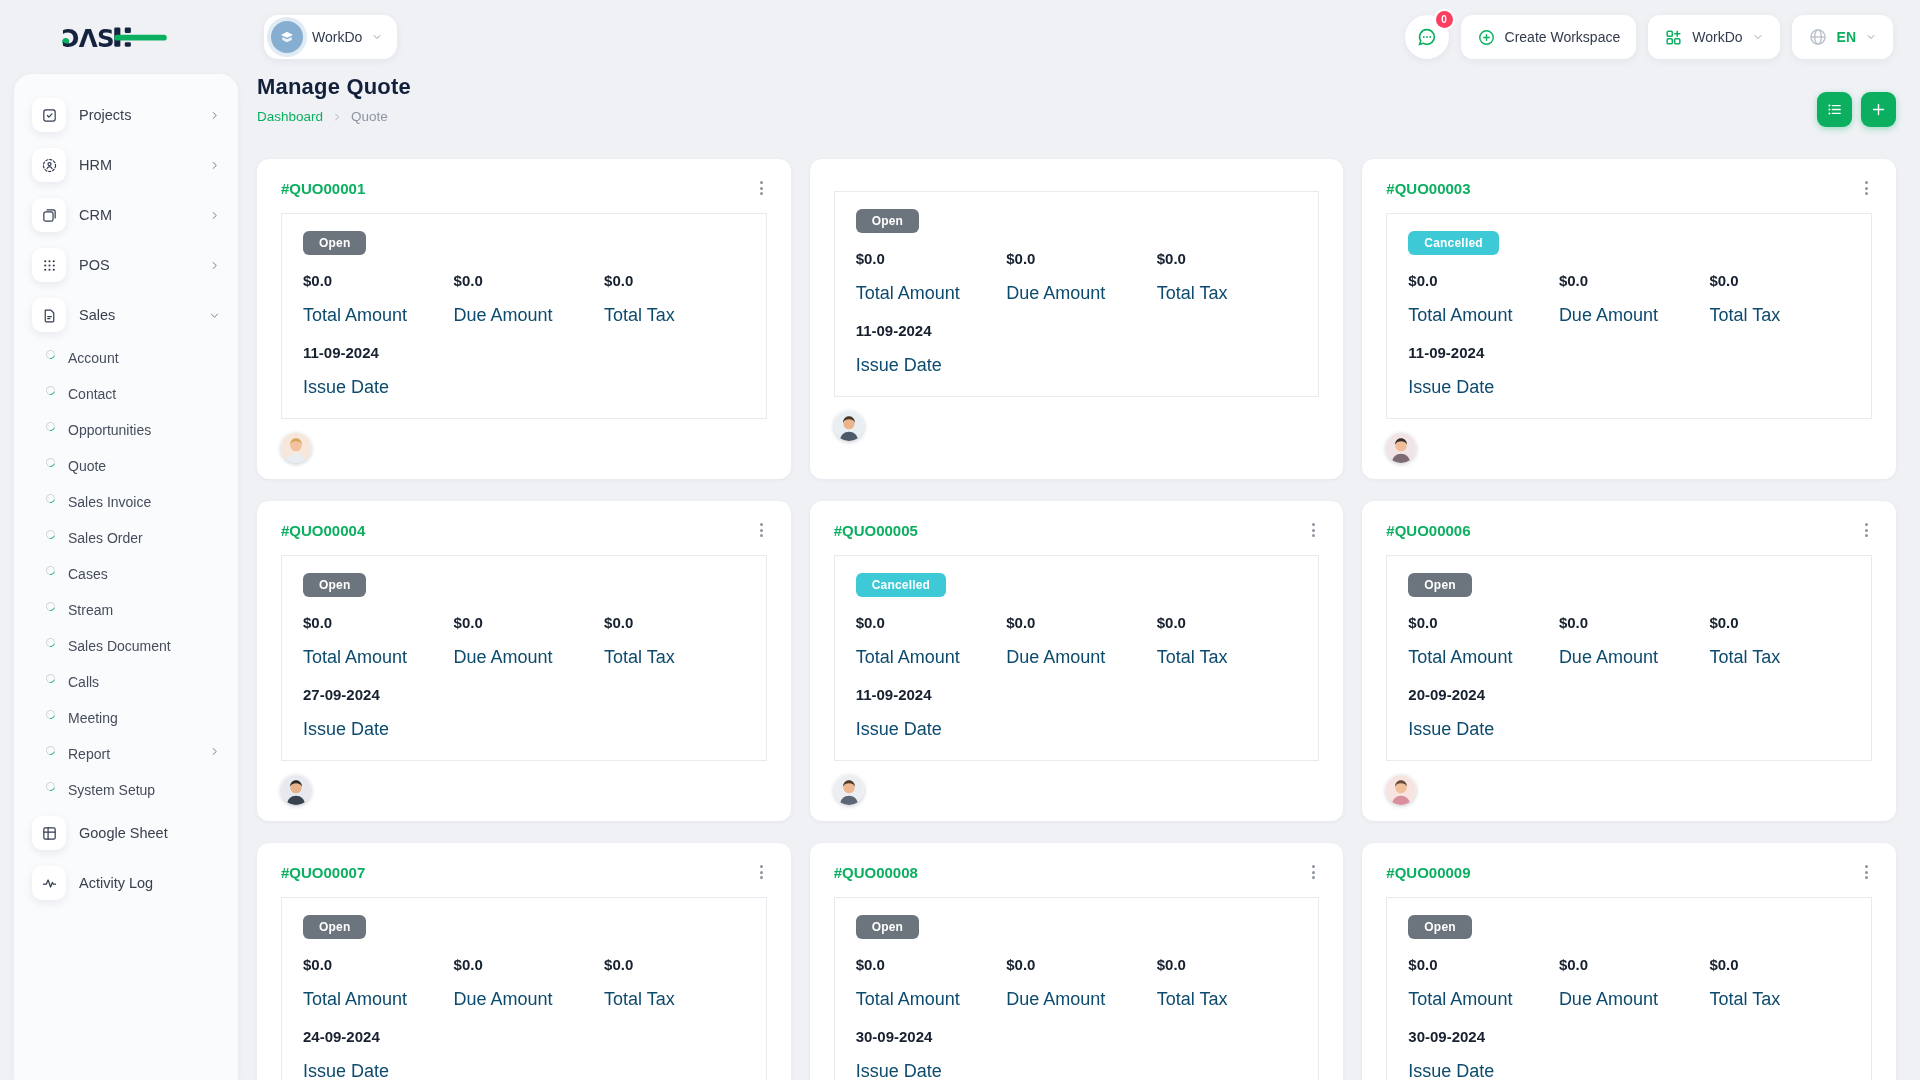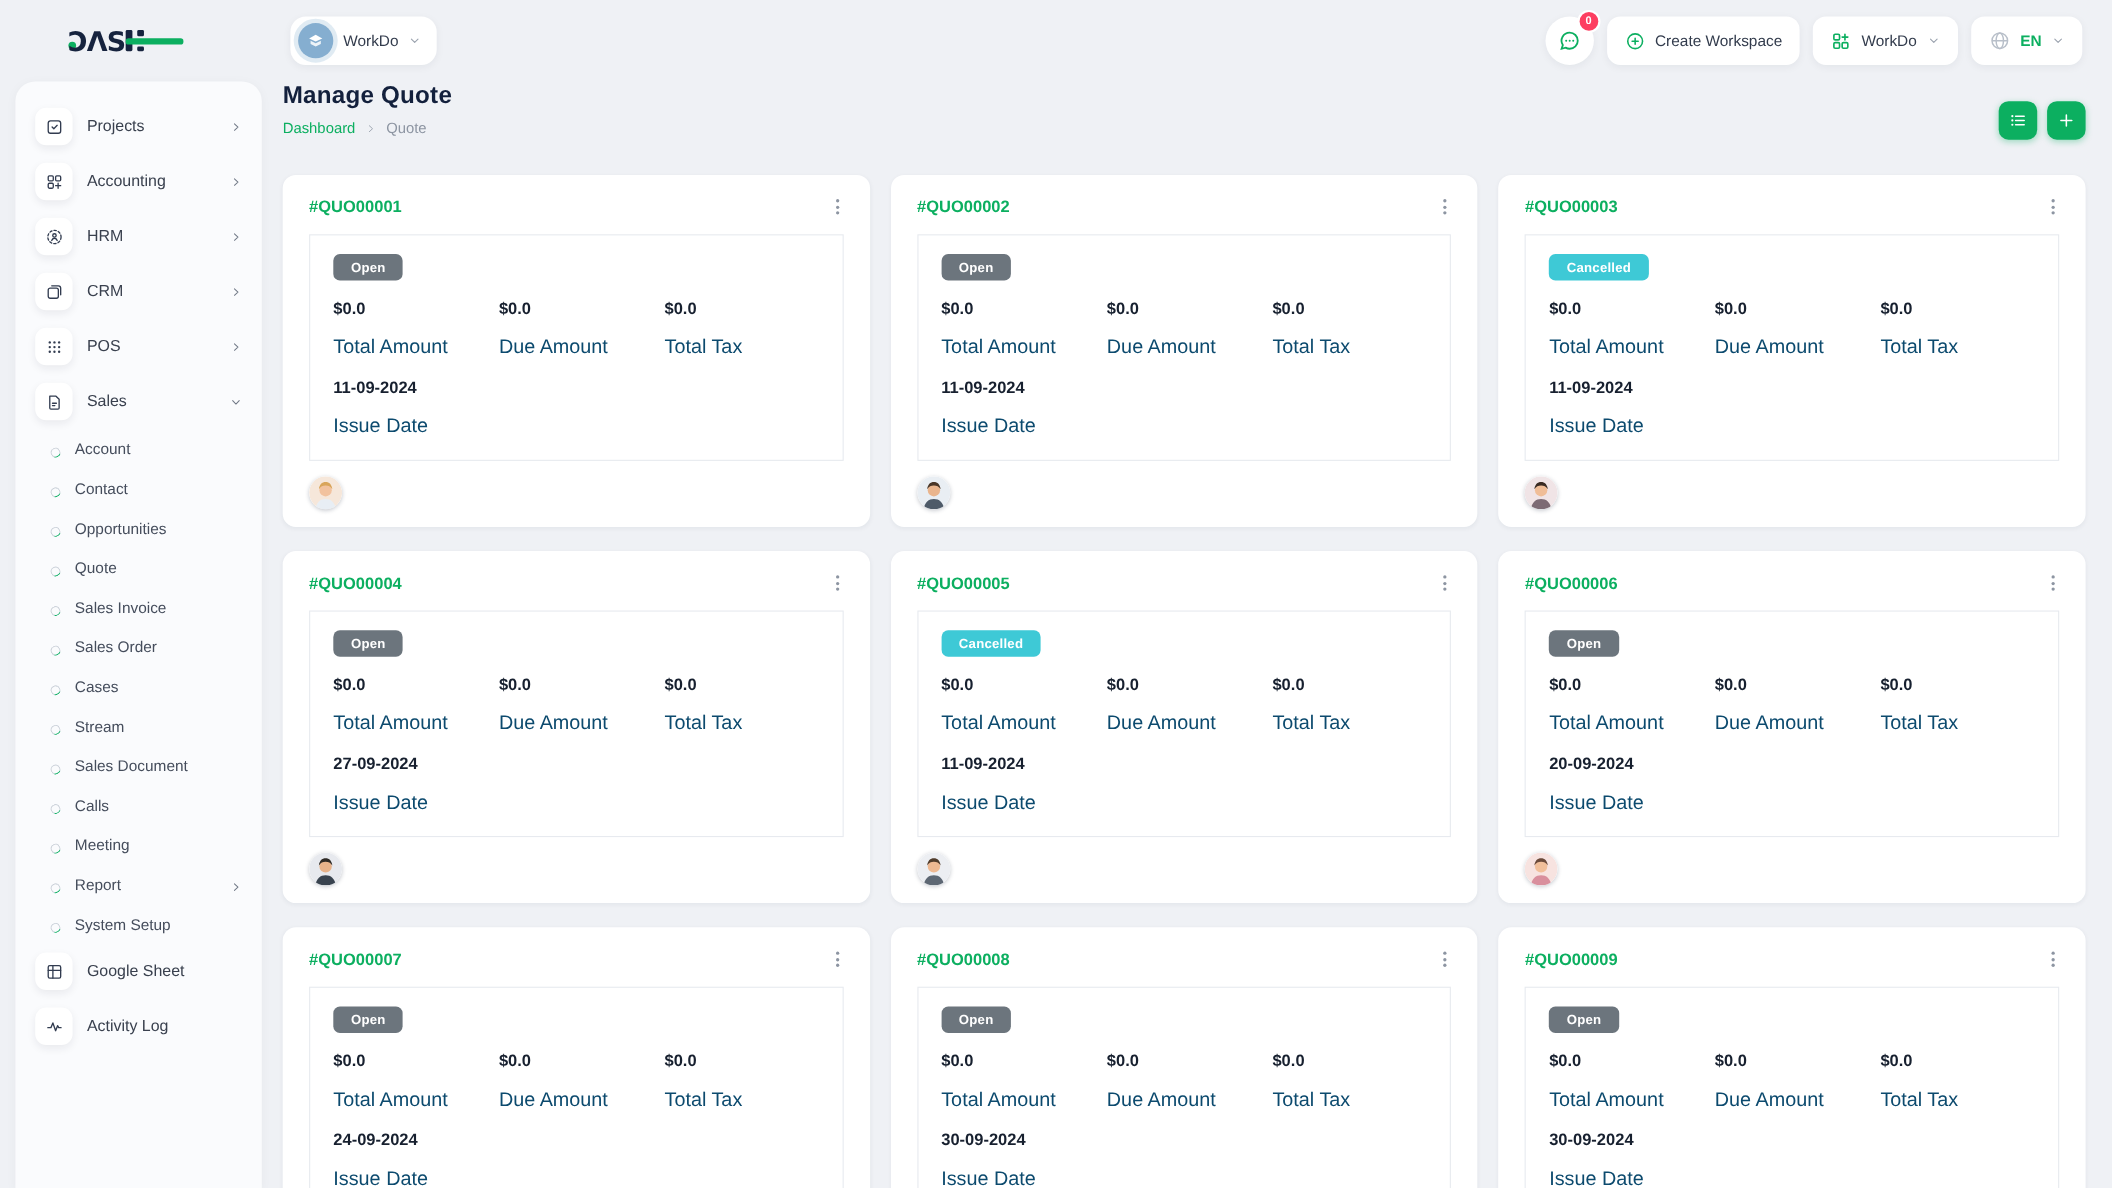--- a/index.html
+++ b/index.html
@@ -55,21 +55,21 @@
   .mod-tile {
     width:34px; height:34px; background:#fff; border-radius:10px; flex:none;
     display:flex; align-items:center; justify-content:center;
     box-shadow:0 3px 8px rgba(20,30,55,.08);
   }
   .mod-tile svg { width:17px; height:17px; stroke:#323c50; fill:none; stroke-width:1.7; stroke-linecap:round; stroke-linejoin:round; }
   .mod-label { flex:1; font-size:14.5px; color:#39404e; }
   .mod-chev { width:11px; height:11px; stroke:#707886; fill:none; stroke-width:2; stroke-linecap:round; stroke-linejoin:round; flex:none; }
   .mod-chev.down { transform:rotate(90deg); }
   .sub-row {
-    display:flex; align-items:flex-end; gap:13px;
+    display:flex; align-items:flex-start; gap:13px;
     padding:10px 10px 10px 24px; cursor:pointer;
   }
   .sub-bullet {
     width:9px; height:9px; border-radius:50%; flex:none;
     border:1.6px solid #ccd2da; border-bottom-color:#17b26a;
     transform:rotate(-30deg);
   }
   .sub-label { flex:1; font-size:14px; color:#454d5c; }
 
   
@@ -200,34 +200,20 @@
 <nav class="sidebar">
   <div id="sidebar-nav">
       <div class="mod-row">
     <span class="mod-tile">
           <svg viewBox="0 0 24 24">
             <rect x="4" y="4" width="16" height="16" rx="3"></rect>
             <path d="M9 12l2.2 2.2L15.5 9.8"></path>
           </svg>
         </span>
     <span class="mod-label">Projects</span>
-    <svg class="mod-chev" viewBox="0 0 24 24">
-          <path d="M9 5.5l7 6.5-7 6.5"></path>
-        </svg>
-  </div>
-      <div class="mod-row">
-    <span class="mod-tile">
-          <svg viewBox="0 0 24 24">
-            <rect x="4" y="4" width="6.5" height="6.5" rx="1.5"></rect>
-            <rect x="13.5" y="4" width="6.5" height="6.5" rx="1.5"></rect>
-            <rect x="4" y="13.5" width="6.5" height="6.5" rx="1.5"></rect>
-            <path d="M16.7 13.5v6.5M13.5 16.7h6.5"></path>
-          </svg>
-        </span>
-    <span class="mod-label">Accounting</span>
     <svg class="mod-chev" viewBox="0 0 24 24">
           <path d="M9 5.5l7 6.5-7 6.5"></path>
         </svg>
   </div>
       <div class="mod-row">
     <span class="mod-tile">
           <svg viewBox="0 0 24 24">
             <circle cx="12" cy="12" r="8.5" stroke-dasharray="3 2.6"></circle>
             <circle cx="12" cy="10" r="2.2"></circle>
             <path d="M8.5 16.5c.6-2 2-3 3.5-3s2.9 1 3.5 3"></path>
@@ -437,28 +423,20 @@
     <div class="avatar">
       <svg viewBox="0 0 32 32">
         <circle cx="16" cy="16" r="16" fill="#f6e7da"></circle>
         <path d="M6 32c1-7 5-10 10-10s9 3 10 10z" fill="#e8eef4"></path>
         <circle cx="16" cy="13.5" r="6" fill="#f2c29e"></circle>
         <path d="M9.5 12.5c.4-4.5 3-7 6.5-7s6.1 2.5 6.5 7c-1.8-2.6-3.6-3.6-6.5-3.6s-4.7 1-6.5 3.6z" fill="#d9a55a"></path>
       </svg>
     </div>
   </section>
       <section class="card">
-    <div class="card-head">
-      <a class="quote-id">#QUO00002</a>
-      <span class="kebab">
-            <i></i>
-            <i></i>
-            <i></i>
-          </span>
-    </div>
     <div class="inner-box">
       <span class="badge" style="background: rgb(108, 117, 125);">Open</span>
       <div class="metrics">
         <div>
           <div class="metric-value">$0.0</div>
           <div class="metric-label">Total Amount</div>
         </div>
         <div>
           <div class="metric-value">$0.0</div>
           <div class="metric-label">Due Amount</div>

